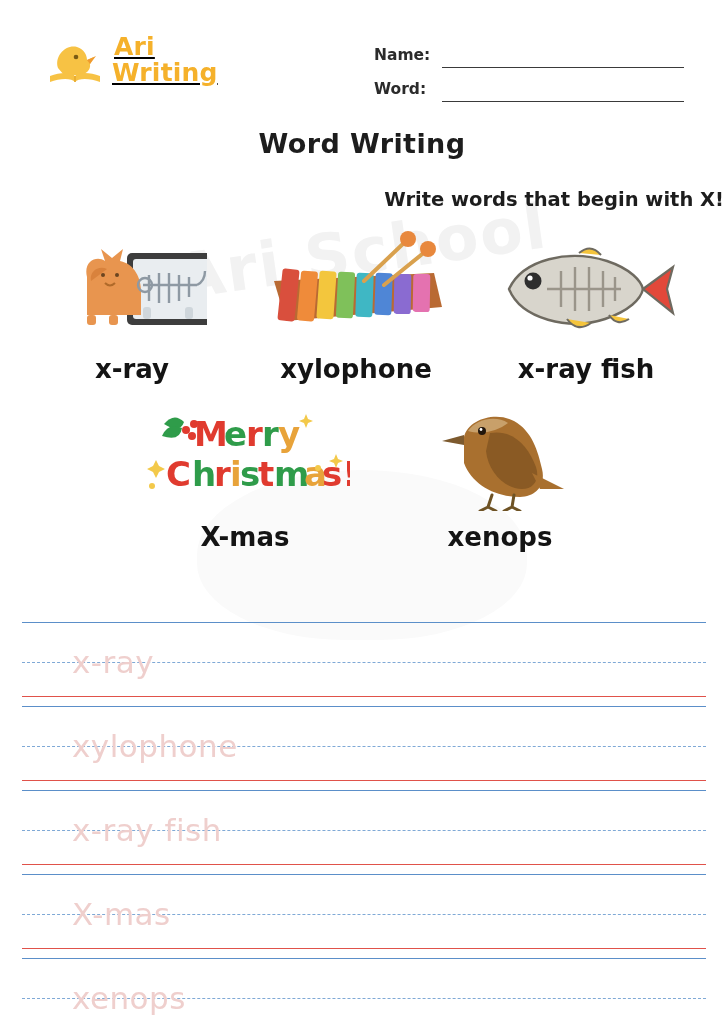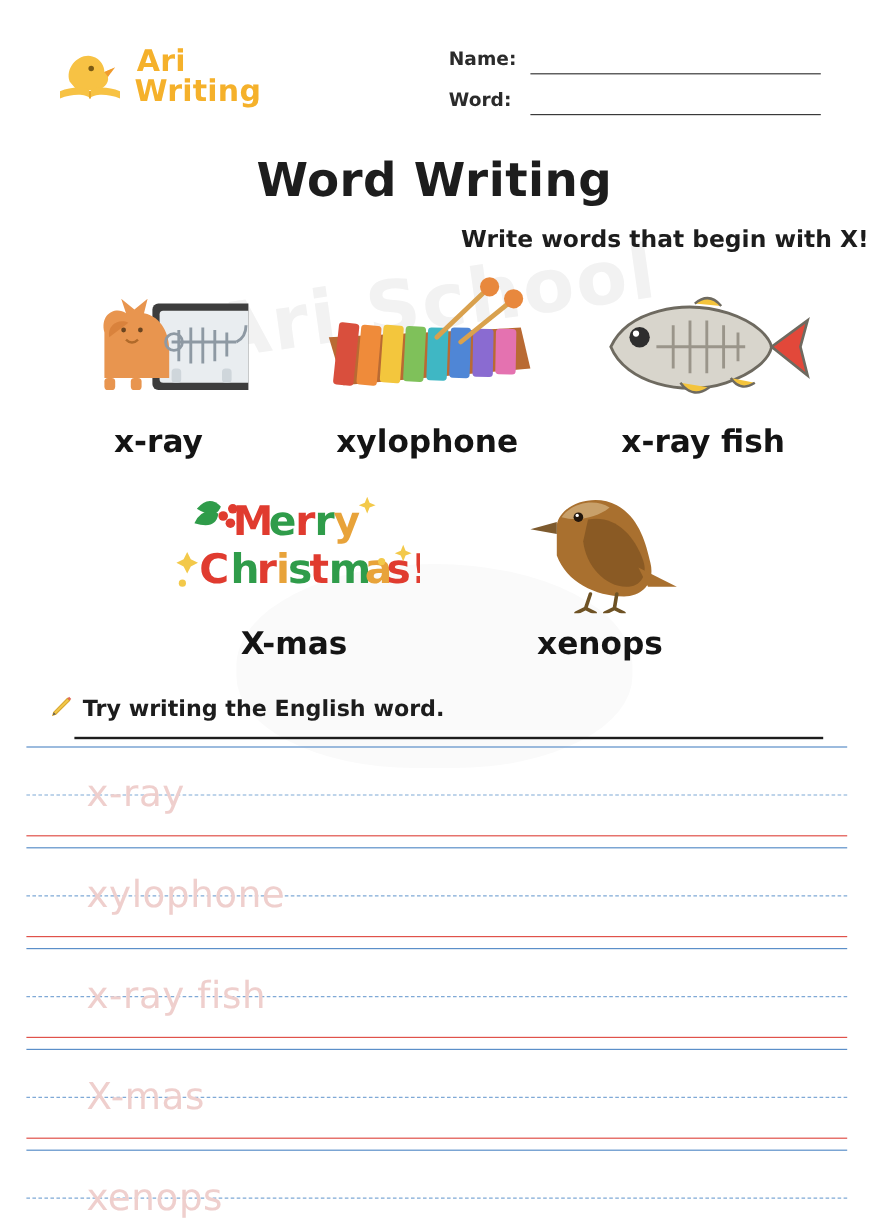--- a/index.html
+++ b/index.html
@@ -18,42 +18,43 @@
   
   .header {
     position: absolute;
     top: 34px; left: 40px; right: 40px;
     height: 72px;
   }
   .logo {
     position: absolute;
     left: 4px; top: 0;
     display: flex;
-    align-items: center;
+    align-items: flex-start;
     gap: 6px;
+    text-decoration: underline;
   }
   .logo-mark { width: 62px; height: 58px; }
   .logo-text {
     line-height: 1.02;
     color: #f5b12b;
     font-weight: 700;
     font-size: 25px;
     letter-spacing: .2px;
   }
   .logo-text .l1 { display: block; text-align: left; padding-left: 2px;}
   .logo-text .l2 { display: block; }
 
   .fields {
     position: absolute;
     right: 0; top: 6px;
     width: 310px;
   }
   .field-row {
     display: flex;
-    align-items: flex-start;
+    align-items: center;
     gap: 16px;
     height: 34px;
   }
   .field-label {
     font-size: 15.5px;
     font-weight: 700;
     color: #2b2b2b;
     width: 52px;
     padding-bottom: 4px;
   }
@@ -61,21 +62,21 @@
     flex: 1;
     border-bottom: 1.6px solid #3a3a3a;
     height: 22px;
   }
 
   
   .title {
     position: absolute;
     top: 128px; left: 0; width: 100%;
     text-align: center;
-    font-size: 39px;
+    font-size: 27px;
     font-weight: 700;
     color: #1d1d1d;
     letter-spacing: .4px;
   }
   .subtitle {
     position: absolute;
     top: 188px; left: 0; width: 100%;
     text-align: right;
     font-size: 19.5px;
     font-weight: 700;
@@ -337,33 +338,20 @@
           <g stroke="#6e5224" stroke-width="3" fill="none" stroke-linecap="round">
             <path d="M72 94 L68 106 M68 106 L60 110 M68 106 L76 110"></path>
             <path d="M94 94 L92 106 M92 106 L84 110 M92 106 L100 110"></path>
           </g>
         </svg>
       </div>
       <div class="word">xenops</div>
     </div>
   </div>
 
-  <div class="try-row">
-    <div class="try-text">
-      <span>
-        <svg width="22" height="22" viewBox="0 0 22 22">
-          <path d="M4 18 L6.5 17.2 L18 5.8 L16.2 4 L4.8 15.5 Z" fill="#f3c94a" stroke="#d8a62f" stroke-width="1"></path>
-          <path d="M16.2 4 L18 5.8 L19.4 4.4 L17.6 2.6 Z" fill="#e06a5a"></path>
-          <path d="M4 18 L6.5 17.2 L4.8 15.5 Z" fill="#5b5b5b"></path>
-        </svg>
-      </span>
-      <span>Try writing the English word.</span>
-    </div>
-    <div class="try-rule"></div>
-  </div>
 
   <div class="practice">
 
     <div class="band">
       <div class="top-line"></div>
       <div class="mid-line"></div>
       <div class="base-line"></div>
       <div class="ghost">x-ray</div>
     </div>
 

